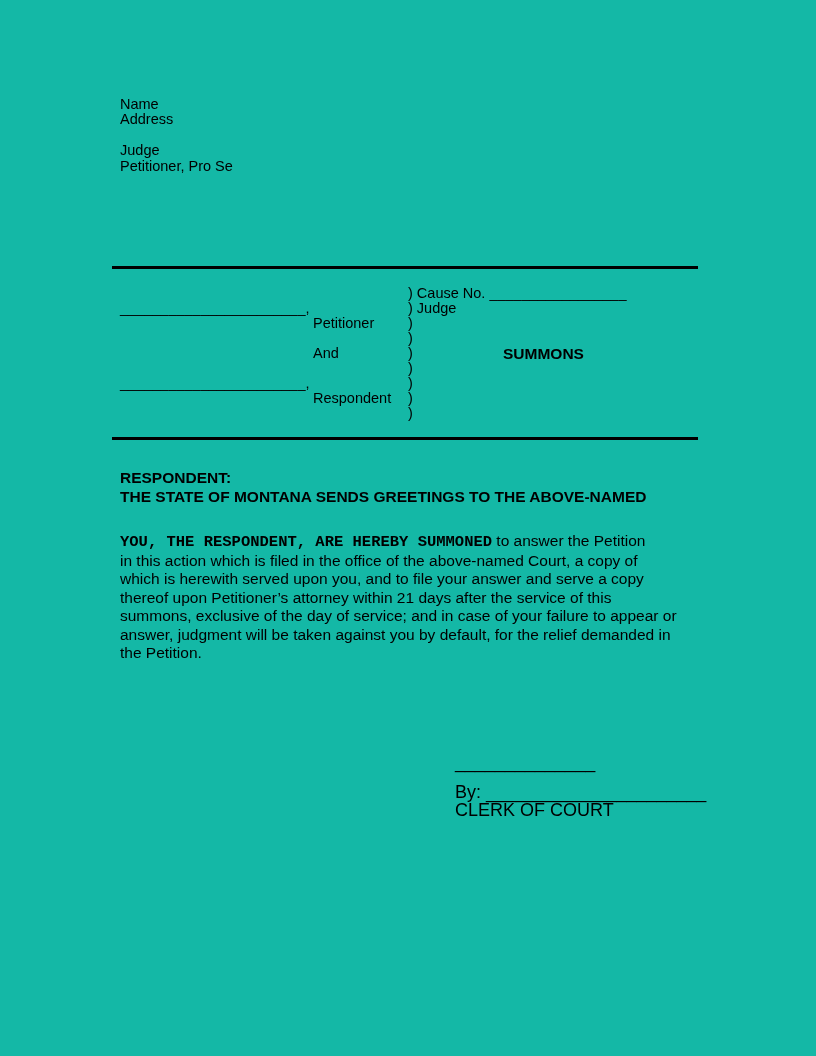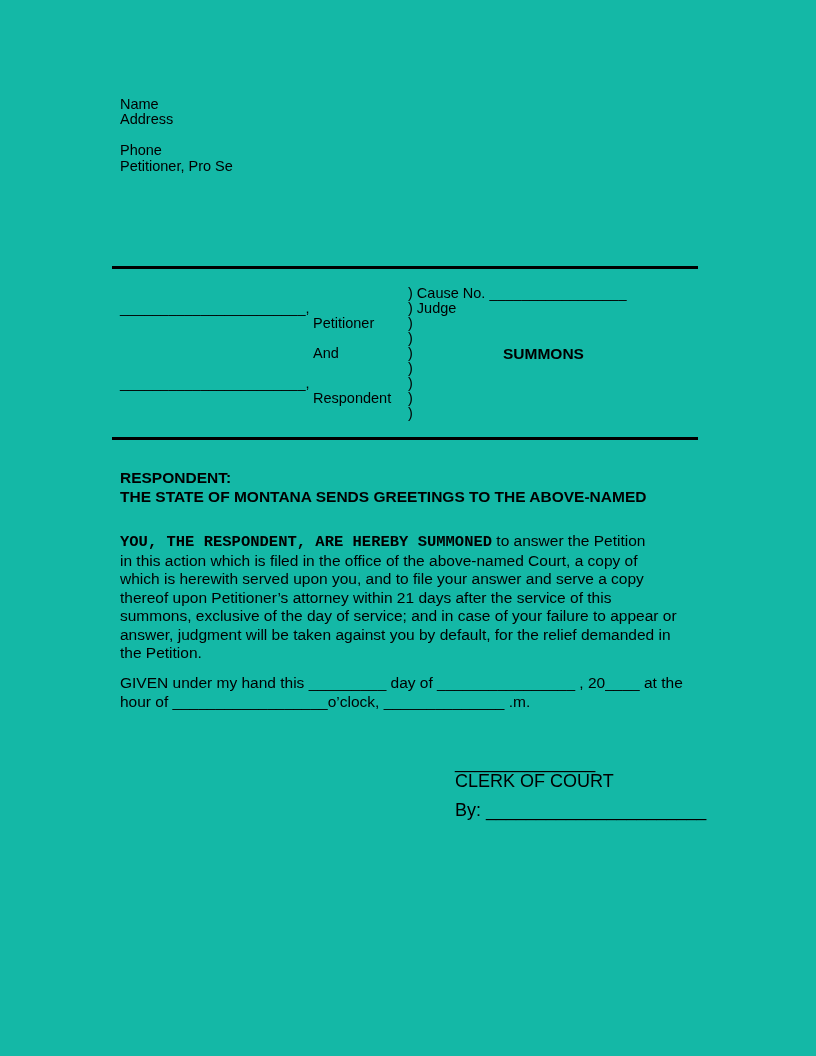--- a/index.html
+++ b/index.html
@@ -61,21 +61,21 @@
 </style>
 </head>
 <body>
 
 <div class="page">
 
   <div class="abs header-block">
     <div class="line">Name</div>
     <div class="line">Address</div>
     <div class="line"></div>
-    <div class="line">Phone</div>
+    <div class="line">Judge</div>
     <div class="line">Petitioner, Pro Se</div>
   </div>
 
 
   <div class="abs rule rule-top"></div>
 
   <div class="abs caption-left">
     <div class="cap-row"></div>
     <div class="cap-row">_______________________,</div>
     <div class="cap-row indent">Petitioner</div>
@@ -110,24 +110,20 @@
   <div class="abs body-par">
     <div class="line"><span class="bold">YOU, THE RESPONDENT, ARE HEREBY SUMMONED</span><span> to answer the Petition</span></div>
     <div class="line">in this action which is filed in the office of the above-named Court, a copy of</div>
     <div class="line">which is herewith served upon you, and to file your answer and serve a copy</div>
     <div class="line">thereof upon Petitioner’s attorney within 21 days after the service of this</div>
     <div class="line">summons, exclusive of the day of service; and in case of your failure to appear or</div>
     <div class="line">answer, judgment will be taken against you by default, for the relief demanded in</div>
     <div class="line">the Petition.</div>
   </div>
 
-  <div class="abs given">
-    <div class="line">GIVEN under my hand this _________ day of ________________ , 20____ at the</div>
-    <div class="line">hour of __________________o’clock, ______________ .m.</div>
-  </div>
 
   <div class="abs clerk">
     <div class="line">______________</div>
+    <div class="line by-line">By: ______________________</div>
     <div class="line">CLERK OF COURT</div>
-    <div class="line by-line">By: ______________________</div>
   </div>
 
 </div>
 
 </body></html>

